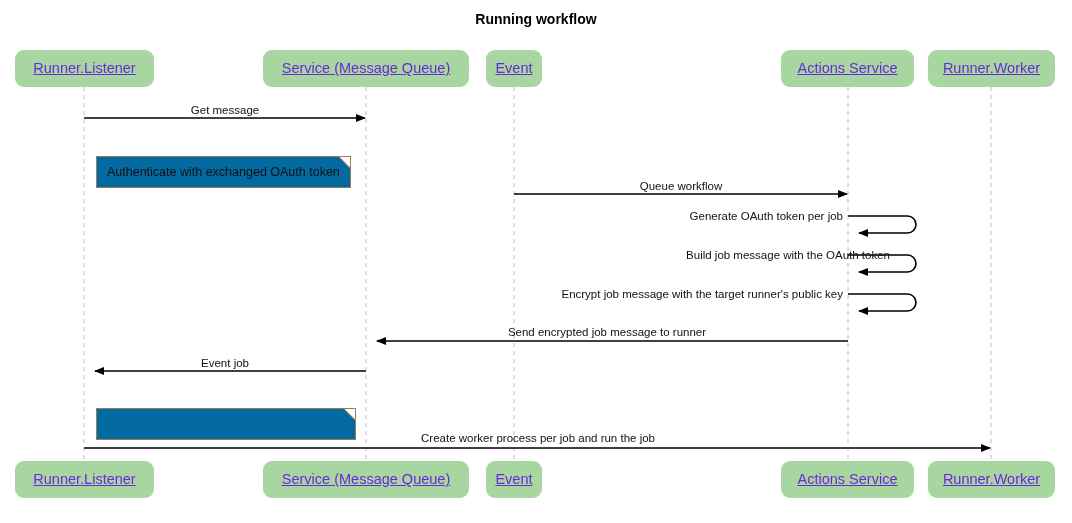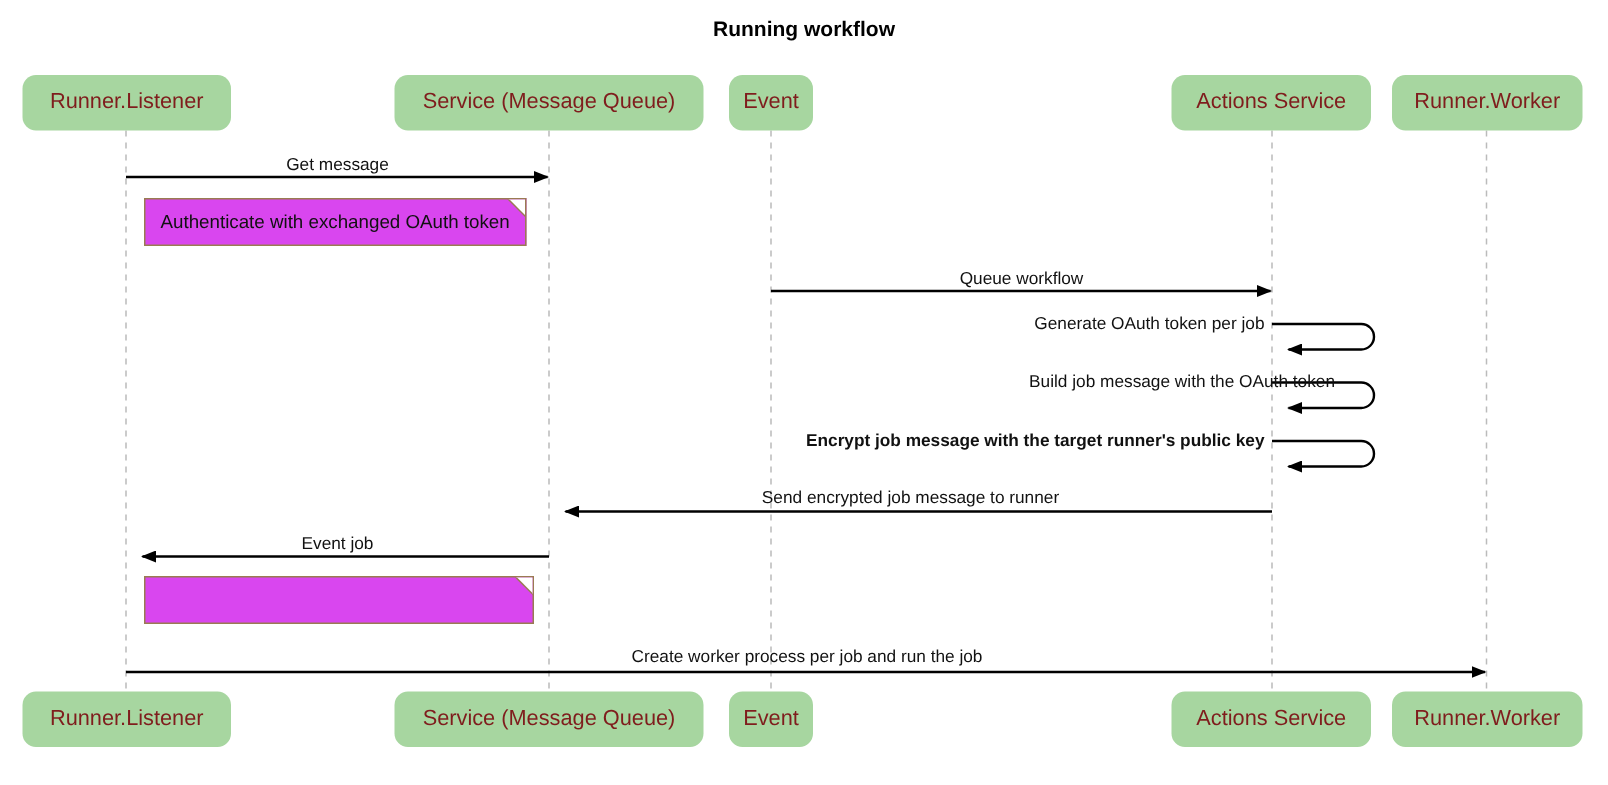--- a/index.html
+++ b/index.html
@@ -36,43 +36,45 @@
     font-size: 14px;
     font-weight: bold;
     color: #000000;
     font-family: "Liberation Sans", sans-serif;
   }
   .participant {
     position: absolute;
     box-sizing: border-box;
     background: #a7d6a0;
     border-radius: 9px;
-    color: #7f1d1d;
+    color: #6d28d9;
     font-size: 14.5px;
     font-family: "Liberation Sans", sans-serif;
     display: flex;
     align-items: center;
     justify-content: center;
     white-space: nowrap;
     height: 37px;
     line-height: 37px;
+    text-decoration: underline;
   }
   .note {
     position: absolute;
     box-sizing: border-box;
-    background: #d946ef;
+    background: #0369a1;
     border: 1px solid #9a7b52;
     color: #111111;
     font-size: 12.5px;
     font-family: "Liberation Sans", sans-serif;
     display: flex;
     align-items: center;
     height: 32px;
     padding-left: 10px;
     white-space: nowrap;
+    margin-top: 24px;
   }
   .note-fold {
     position: absolute;
     top: 0;
     right: 0;
     width: 0;
     height: 0;
     border-left: 11px solid transparent;
     border-top: 11px solid #ffffff;
   }
@@ -177,21 +179,21 @@
       </div>
       <div class="participant" style="left: 928px; top: 461px; width: 127px; height: 37px;">
         <span>Runner.Worker</span>
       </div>
     </div>
   <div id="message-labels">
       <div class="msg-label center" style="left: 225px; top: 104px;">Get message</div>
       <div class="msg-label center" style="left: 681px; top: 180px;">Queue workflow</div>
       <div class="msg-label rightalign" style="left: 843px; top: 210px; padding-left: 37px;">Generate OAuth token per job</div>
       <div class="msg-label rightalign" style="left: 890px; top: 249px;">Build job message with the OAuth token</div>
-      <div class="msg-label rightalign" style="left: 843px; top: 288px; font-weight: bold;">Encrypt job message with the target runner's public key</div>
+      <div class="msg-label rightalign" style="left: 843px; top: 288px;">Encrypt job message with the target runner's public key</div>
       <div class="msg-label center" style="left: 607px; top: 326px;">Send encrypted job message to runner</div>
       <div class="msg-label center" style="left: 225px; top: 357px;">Event job</div>
       <div class="msg-label center" style="left: 538px; top: 432px;">Create worker process per job and run the job</div>
     </div>
   <div id="notes-layer">
       <div class="note" style="left: 96px; top: 132px; width: 255px;">
         <span>Authenticate with exchanged OAuth token</span>
         <span class="note-fold"></span>
         <span class="note-fold-edge"></span>
       </div>

